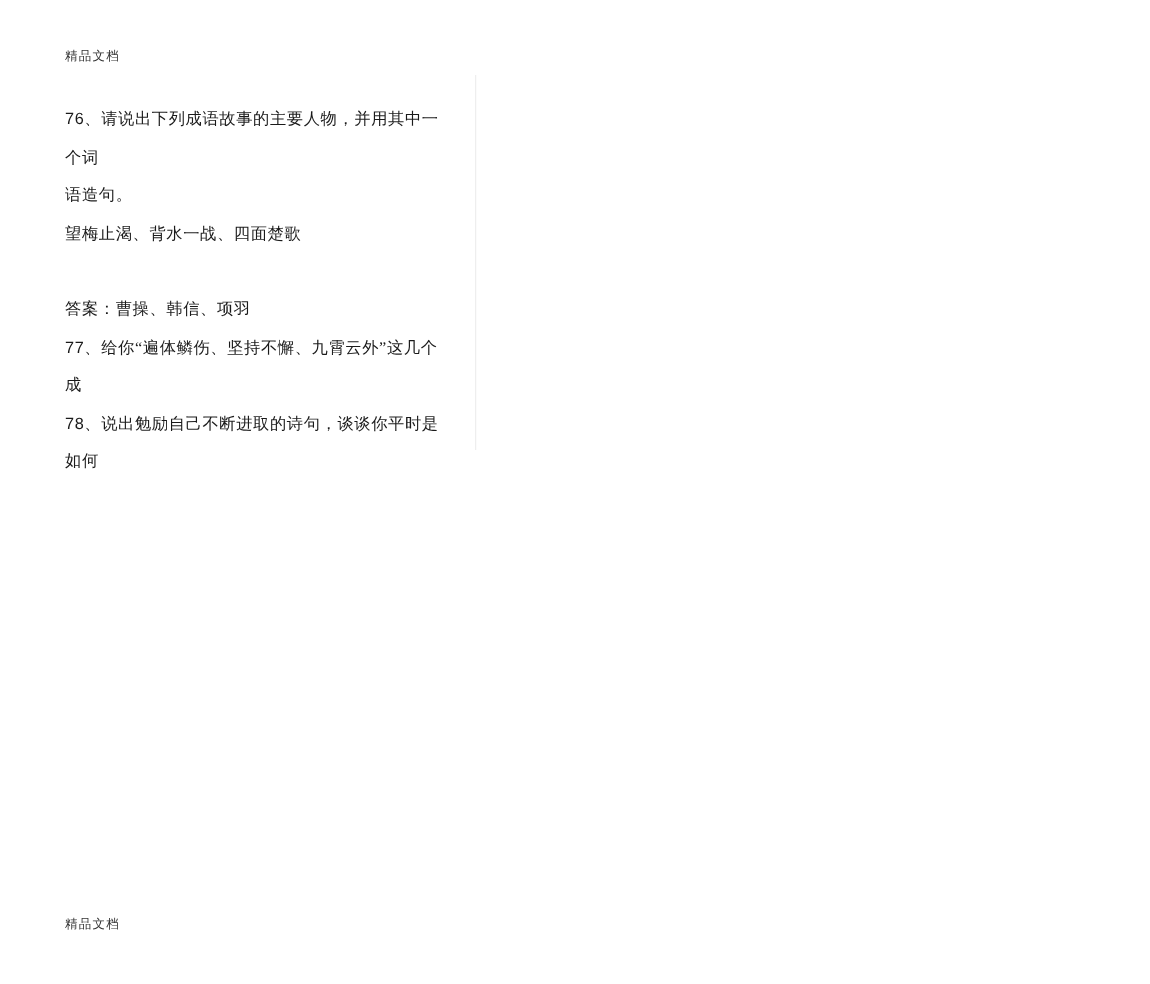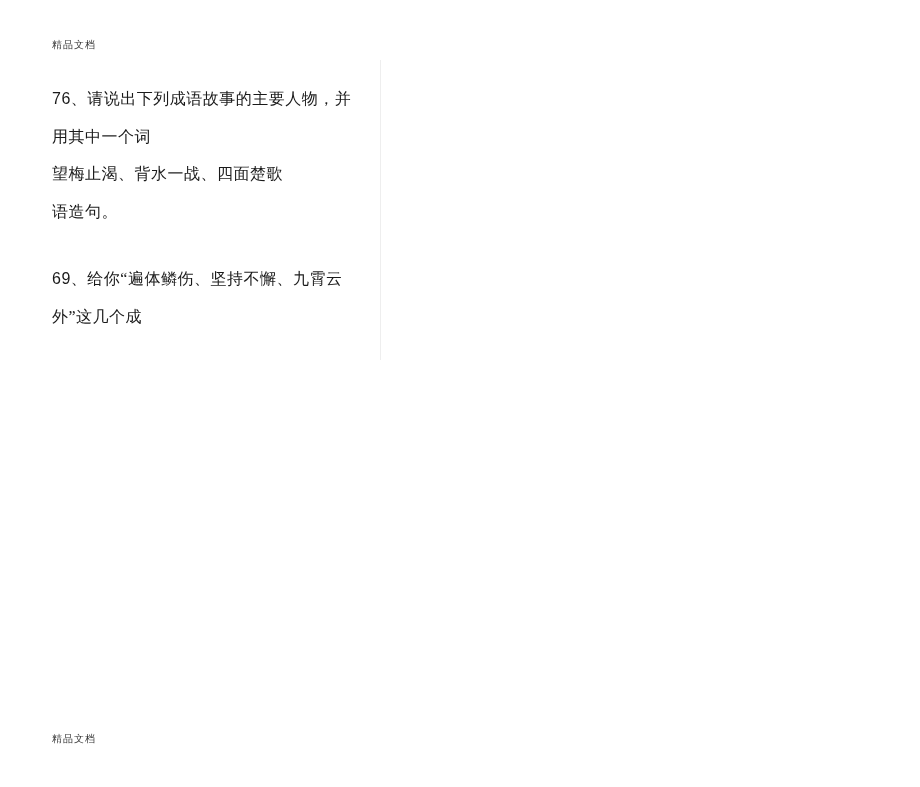--- a/index.html
+++ b/index.html
@@ -35,21 +35,21 @@
       color: #333;
       letter-spacing: 1px;
     }
     .content-column {
       position: absolute;
       top: 80px;
       left: 52px;
       width: 310px;
     }
     .content-line {
-      font-size: 16px;
+      font-size: 13px;
       color: #1a1a1a;
       line-height: 2.35;
       letter-spacing: 0.5px;
     }
     .bold-num {
       font-weight: normal;
       font-family: Arial, sans-serif;
     }
     .spacer {
       height: 30px;
@@ -67,29 +67,33 @@
 <body>
 
 <div class="page">
 
   <div class="header-label">精品文档</div>
 
   <div class="content-column">
     <div class="content-line">
       <span class="bold-num">76</span><span>、请说出下列成语故事的主要人物，并用其中一个词</span>
     </div>
+    <div class="content-line">语造句。</div>
     <div class="content-line">望梅止渴、背水一战、四面楚歌</div>
-    <div class="content-line">语造句。</div>
 
     <div class="spacer"></div>
 
+    <div class="content-line">答案：曹操、韩信、项羽</div>
 
     <div class="content-line">
-      <span class="bold-num">69</span><span>、给你“遍体鳞伤、坚持不懈、九霄云外”这几个成</span>
+      <span class="bold-num">77</span><span>、给你“遍体鳞伤、坚持不懈、九霄云外”这几个成</span>
     </div>
 
+    <div class="content-line">
+      <span class="bold-num">78</span><span>、说出勉励自己不断进取的诗句，谈谈你平时是如何</span>
+    </div>
   </div>
 
   <div class="divider"></div>
 
   <div class="footer-label">精品文档</div>
 
 </div>
 
 </body></html>

